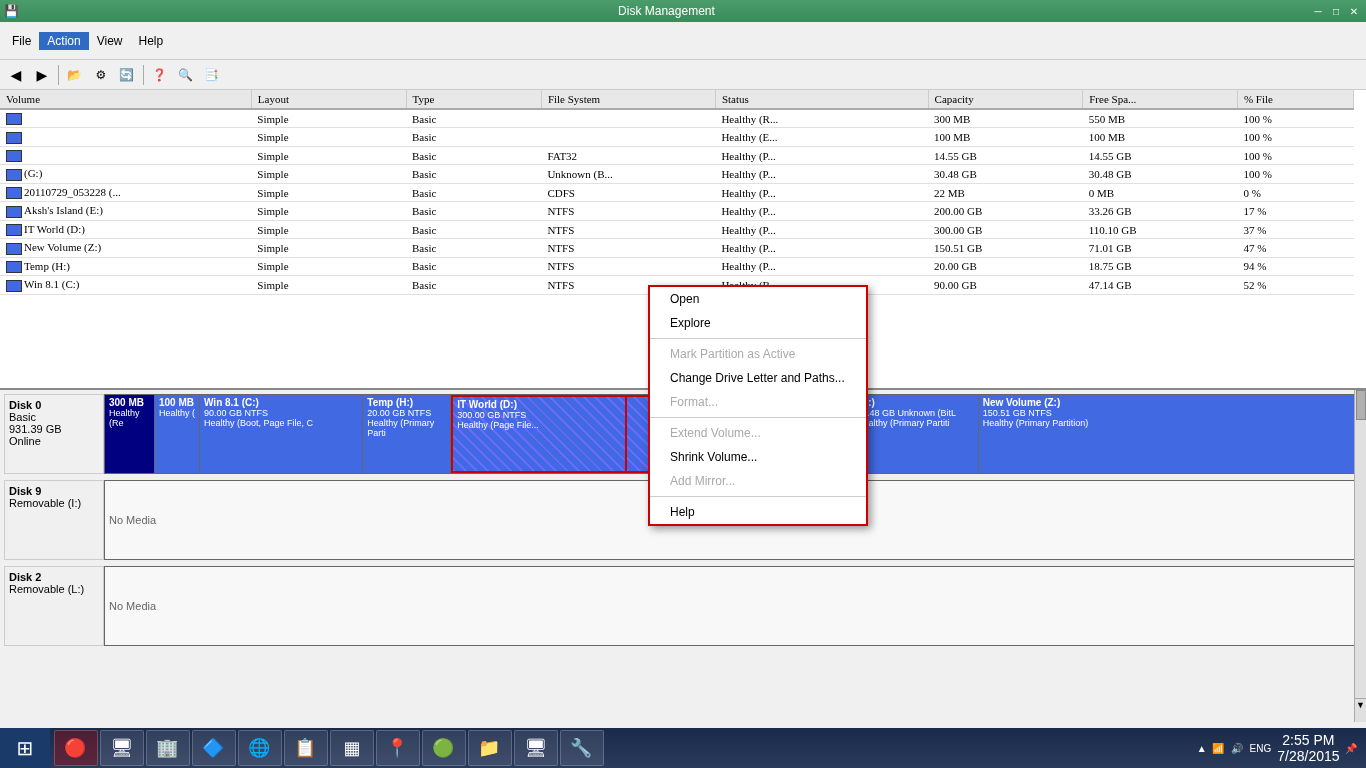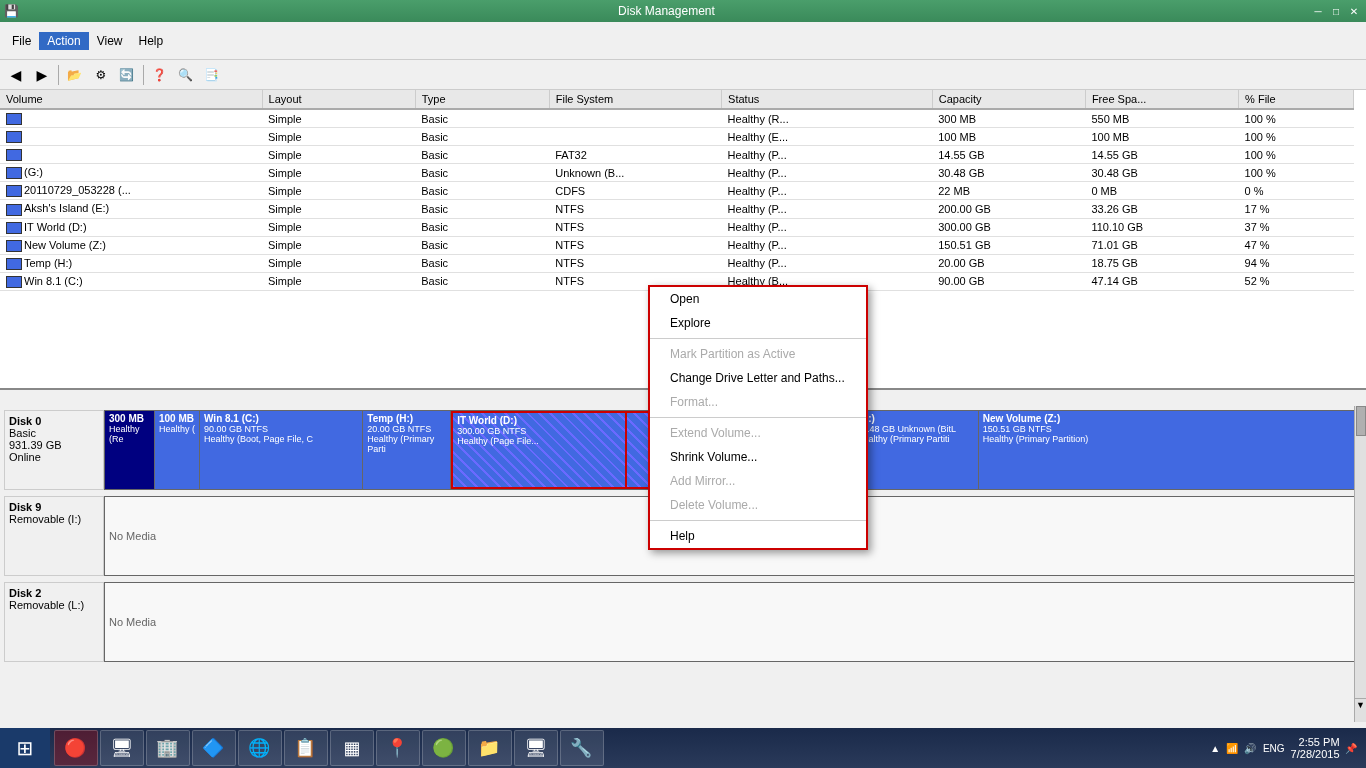--- a/index.html
+++ b/index.html
@@ -186,21 +186,21 @@
       background: rgba(255,255,255,0.1);
       border: 1px solid rgba(255,255,255,0.2);
       display: flex; align-items: center; justify-content: center;
       cursor: pointer; color: white; font-size: 18px;
       border-radius: 2px;
     }
     .taskbar-tray {
       display: flex; align-items: center; padding: 0 8px; gap: 6px;
       color: white; font-size: 10px;
     }
-    .taskbar-clock { text-align: right; font-size: 11px; }
+    .taskbar-clock { text-align: center; font-size: 14px; }
 
     
     .context-menu {
       position: absolute;
       top: 195px;
       left: 648px;
       background: white;
       border: 2px solid #c00;
       box-shadow: 3px 3px 8px rgba(0,0,0,0.4);
       min-width: 220px;
@@ -250,21 +250,21 @@
   <span class="toolbar-btn" style="font-size:12px;">🔄</span>
   <span class="toolbar-sep"></span>
   <span class="toolbar-btn" style="font-size:12px;">❓</span>
   <span class="toolbar-btn" style="font-size:12px;">🔍</span>
   <span class="toolbar-btn" style="font-size:12px;">📑</span>
 </div>
 
 <div class="main" style="position: relative;">
 
   <div class="table-wrapper" style="height: 300px; overflow: hidden; position: relative;">
-    <div class="table-area" style="overflow-y: scroll; height: 300px; padding-right: 12px;">
+    <div class="table-area" style="overflow-y: scroll; height: 300px; padding-right: 12px; font-family: Liberation Serif, serif;">
       <table>
         <thead>
           <tr>
             <th class="col-volume">Volume</th>
             <th class="col-layout">Layout</th>
             <th class="col-type">Type</th>
             <th class="col-fs">File System</th>
             <th class="col-status">Status</th>
             <th class="col-cap">Capacity</th>
             <th class="col-free">Free Spa...</th>
@@ -370,21 +370,21 @@
     <td>Healthy (B...</td>
     <td>90.00 GB</td>
     <td>47.14 GB</td>
     <td>52 %</td>
   </tr>
           </tbody>
       </table>
     </div>
   </div>
 
-  <div class="disk-wrapper" style="flex: 1; overflow-y: scroll; background: #f0f0f0; padding: 4px; margin-top: 16px;">
+  <div class="disk-wrapper" style="flex: 1; overflow-y: scroll; background: #f0f0f0; padding: 4px;">
 
     <div class="disk-row">
       <div class="disk-label">
         <span class="disk-name">Disk 0</span>
         <span>Basic</span>
         <span>931.39 GB</span>
         <span>Online</span>
       </div>
       <div class="disk-partitions">
 
@@ -470,21 +470,20 @@
     <div class="ctx-item">Open</div>
     <div class="ctx-item">Explore</div>
     <div class="ctx-sep"></div>
     <div class="ctx-item disabled">Mark Partition as Active</div>
     <div class="ctx-item">Change Drive Letter and Paths...</div>
     <div class="ctx-item disabled">Format...</div>
     <div class="ctx-sep"></div>
     <div class="ctx-item disabled">Extend Volume...</div>
     <div class="ctx-item">Shrink Volume...</div>
     <div class="ctx-item disabled">Add Mirror...</div>
-    <div class="ctx-item disabled">Delete Volume...</div>
     <div class="ctx-sep"></div>
     <div class="ctx-item">Help</div>
   </div>
 
 </div>
 
 <div class="taskbar">
   <div class="taskbar-start">⊞</div>
   <div class="taskbar-items">
     <div class="taskbar-app" style="background:rgba(200,0,0,0.3);">🔴</div>

